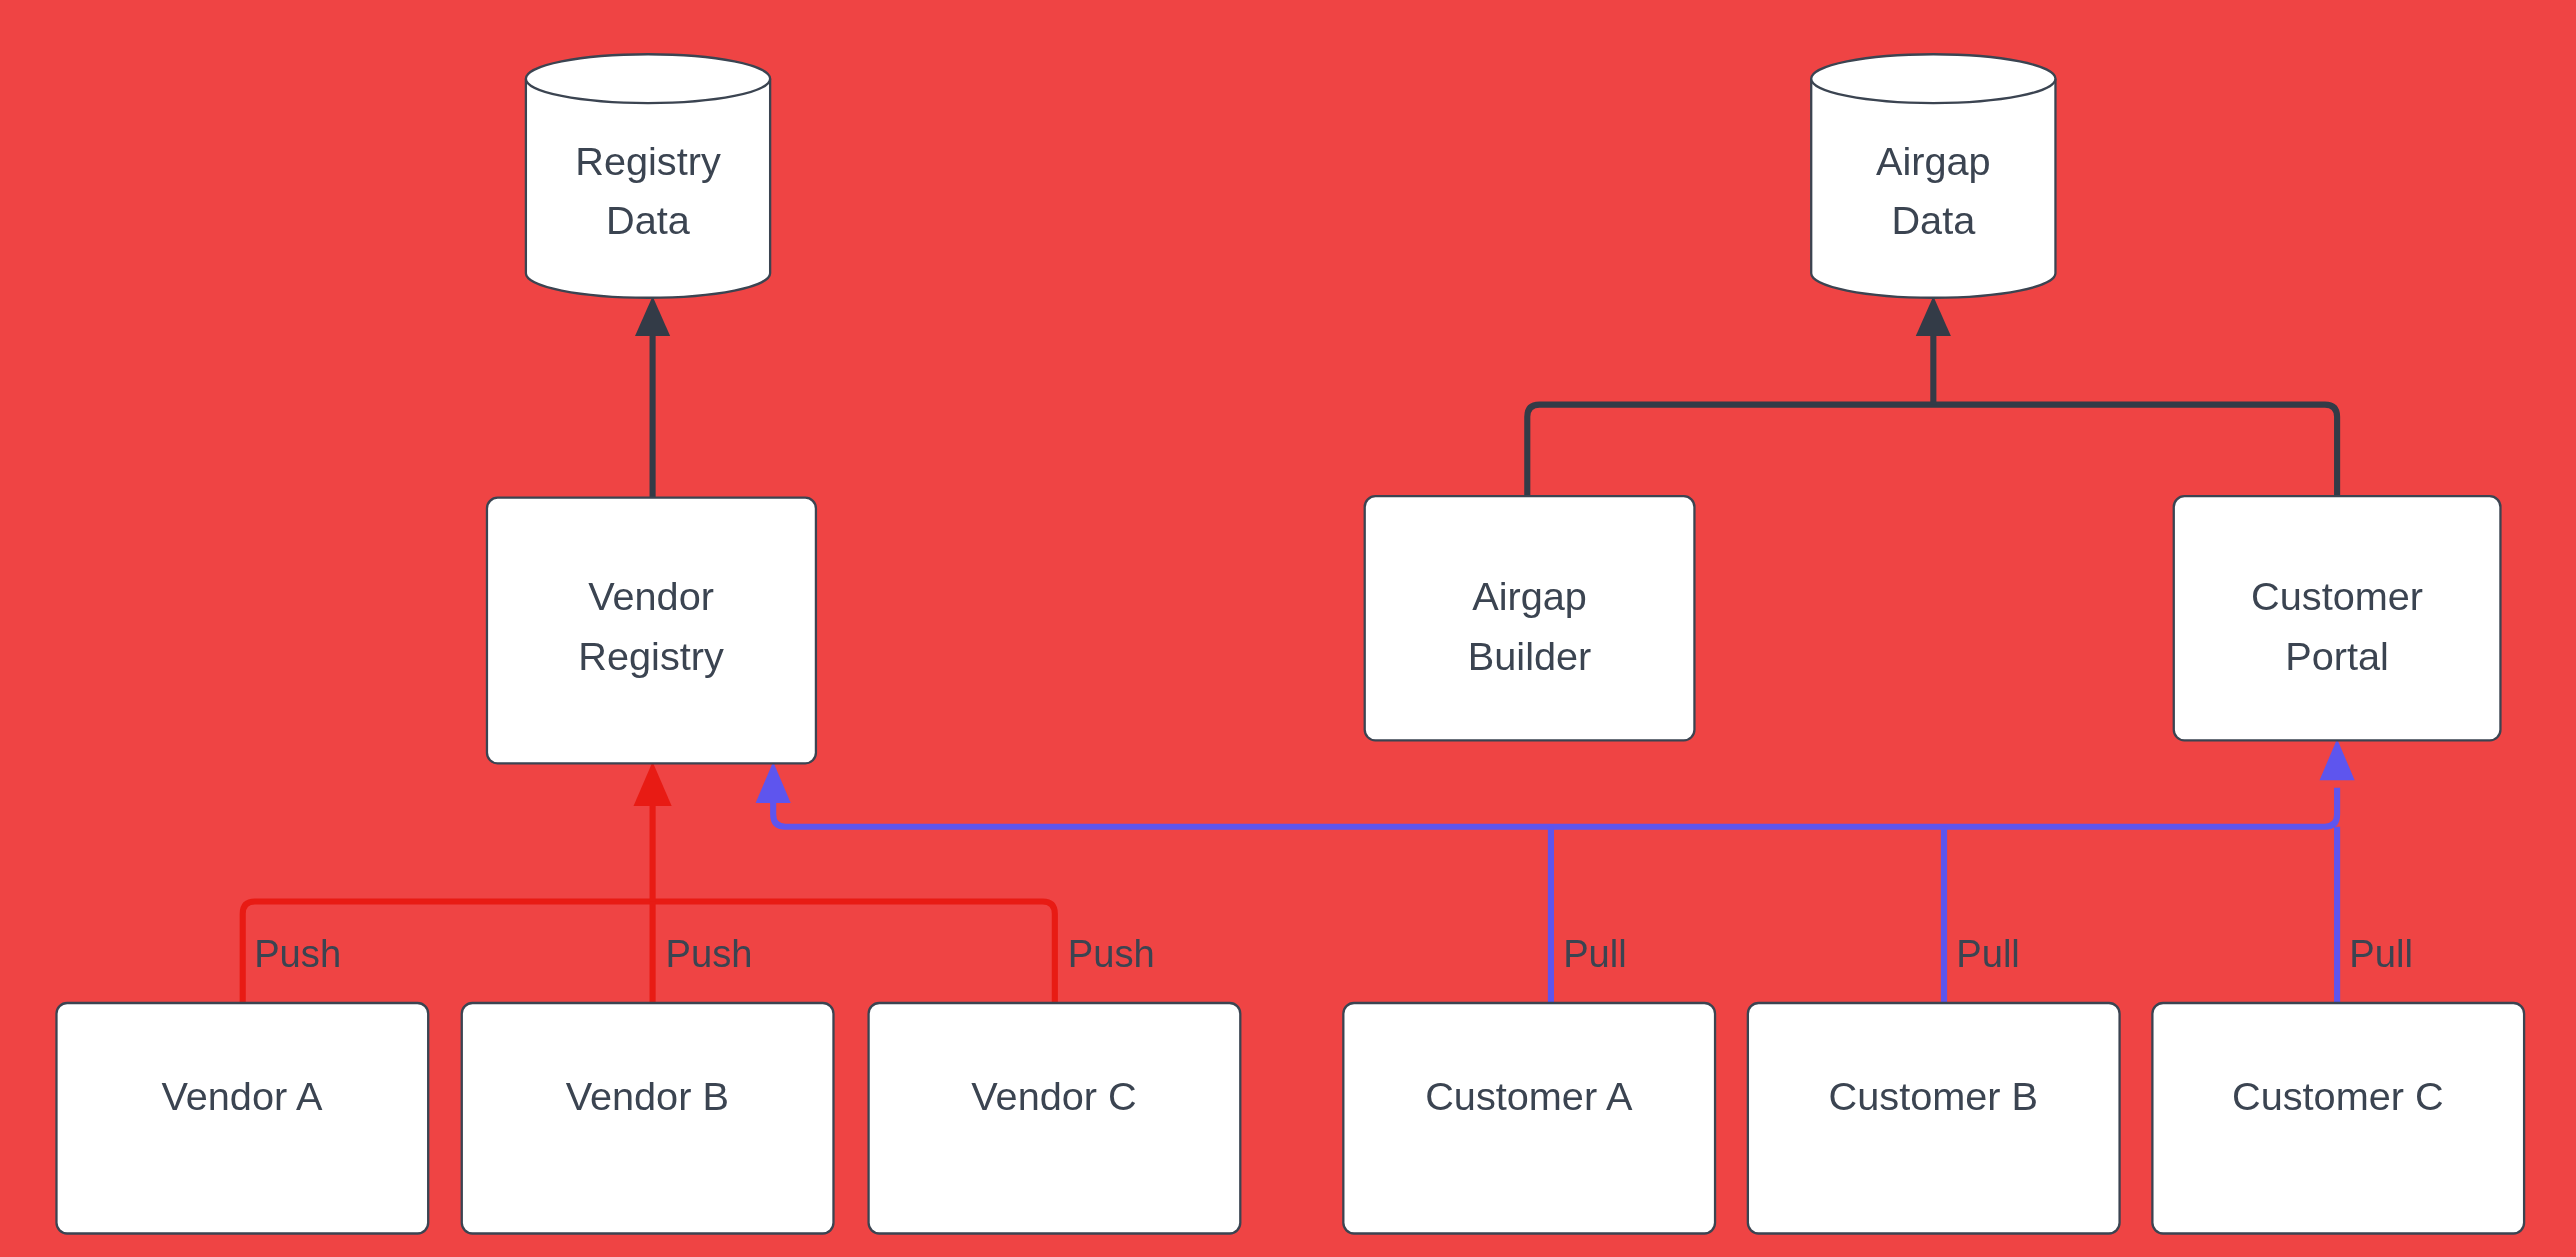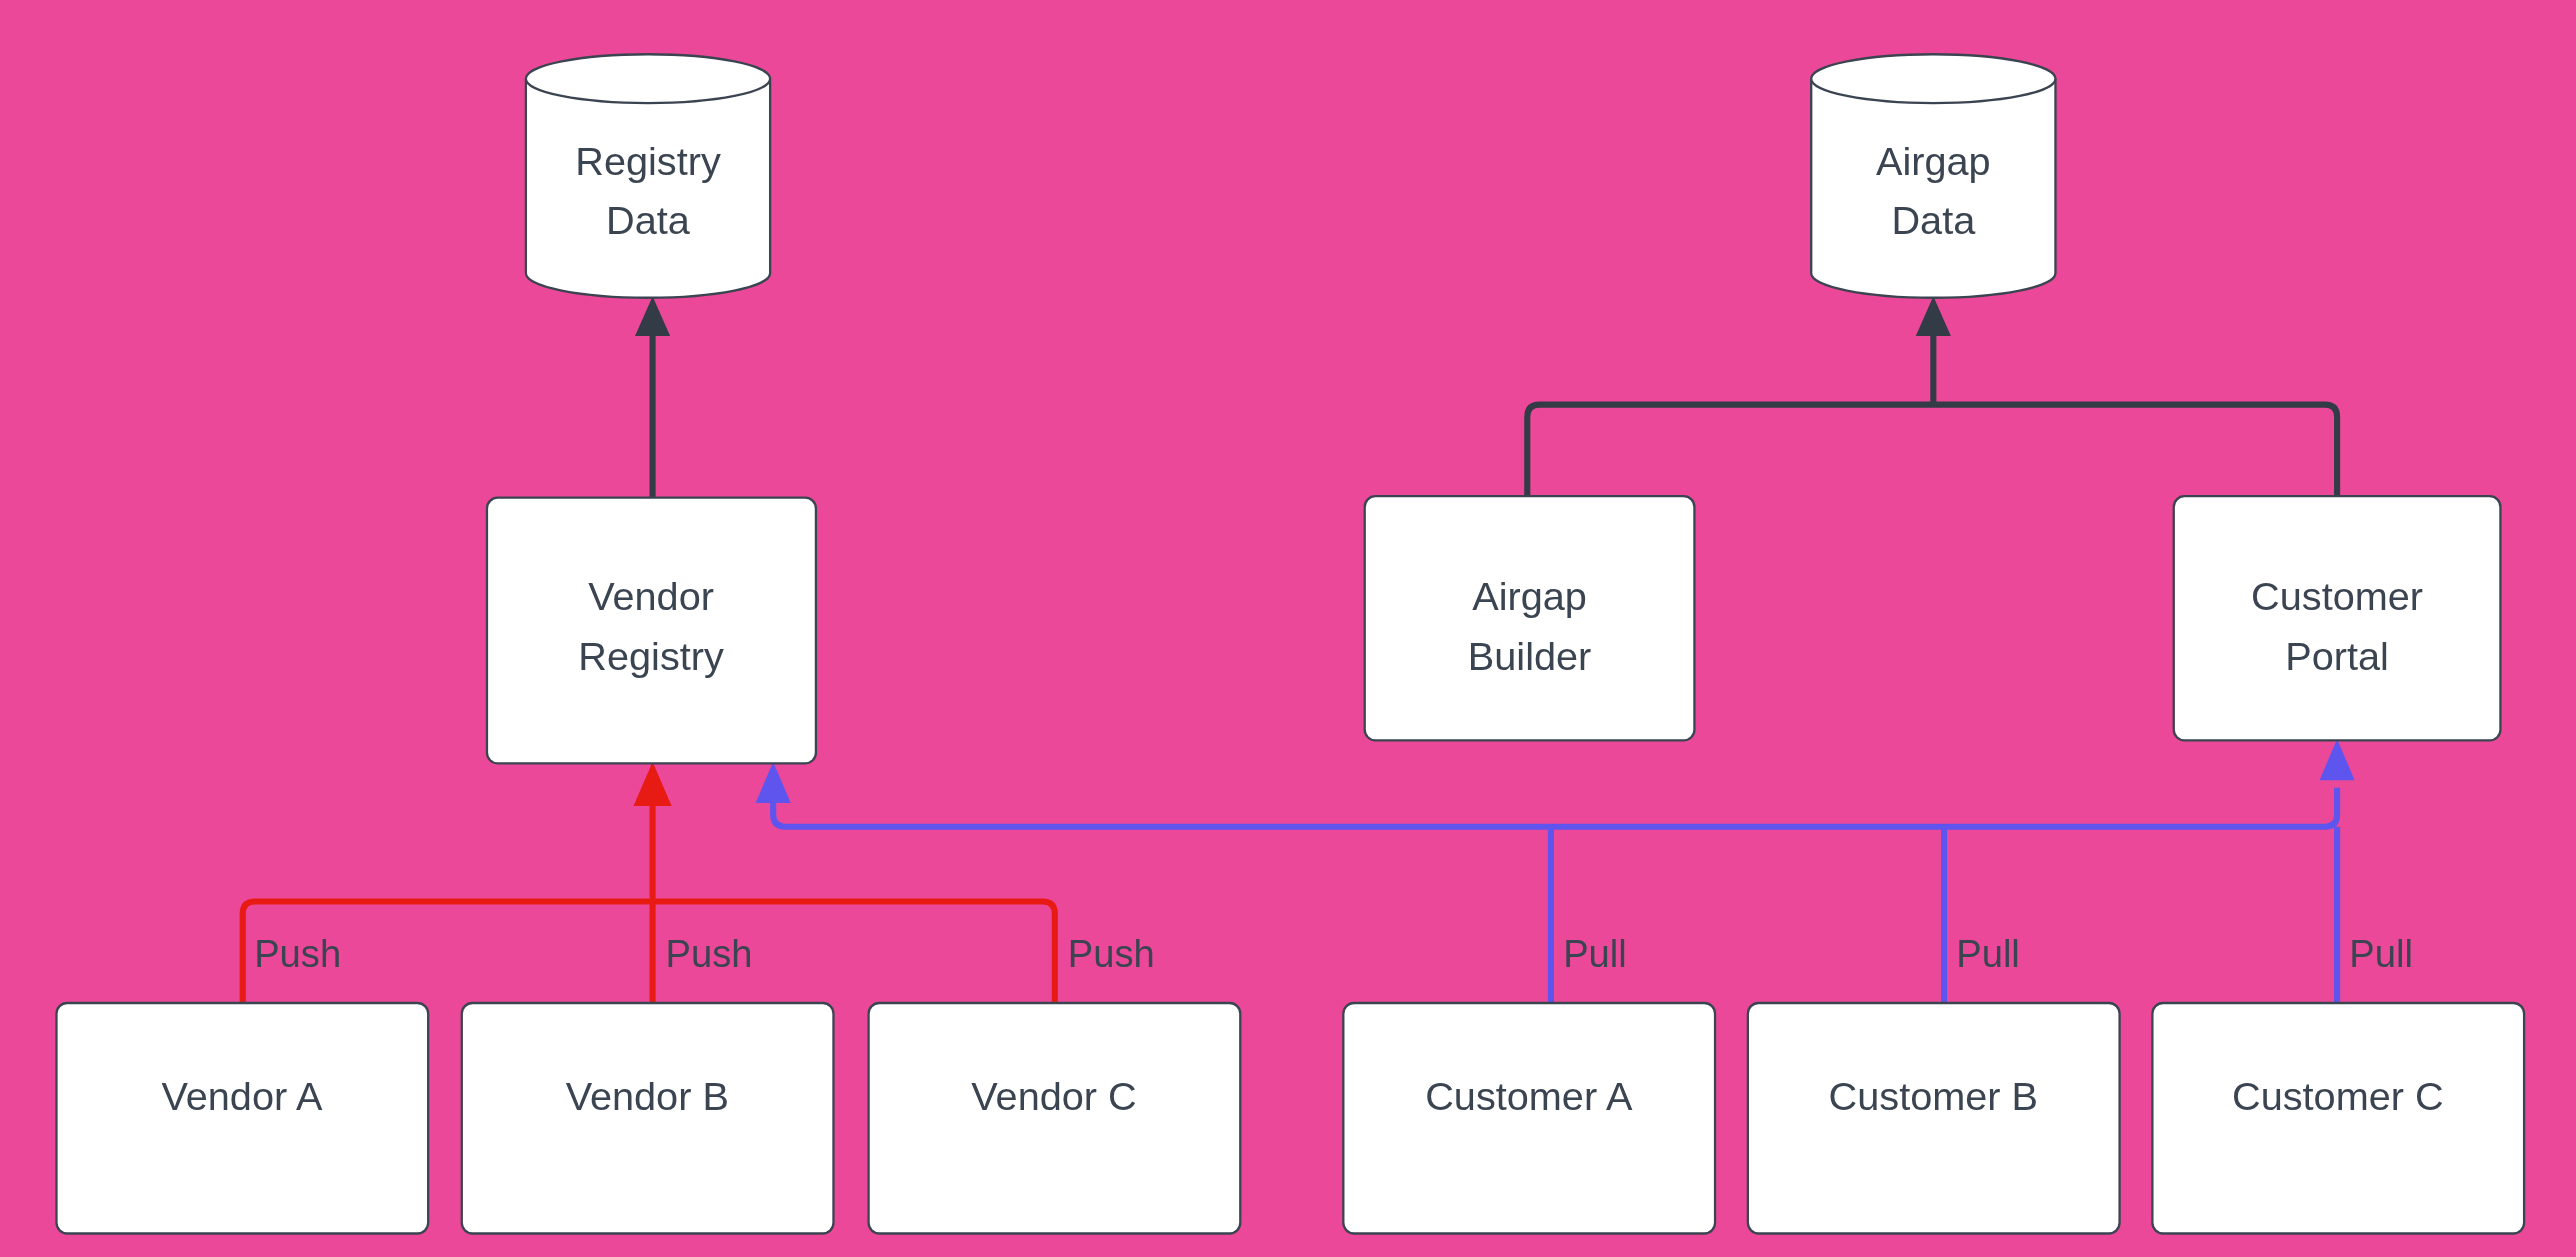--- a/index.html
+++ b/index.html
@@ -11,21 +11,21 @@
   body {
     width: 2576px;
     height: 1258px;
     font-family: "Liberation Sans", sans-serif;
     overflow: hidden;
   }
   #diagram-root {
     position: relative;
     width: 2576px;
     height: 1258px;
-    background: #ec4899;
+    background: #ef4444;
   }
   svg#diagram-canvas {
     position: absolute;
     left: 0;
     top: 0;
     width: 2576px;
     height: 1258px;
     display: block;
   }
   .node-shape {

